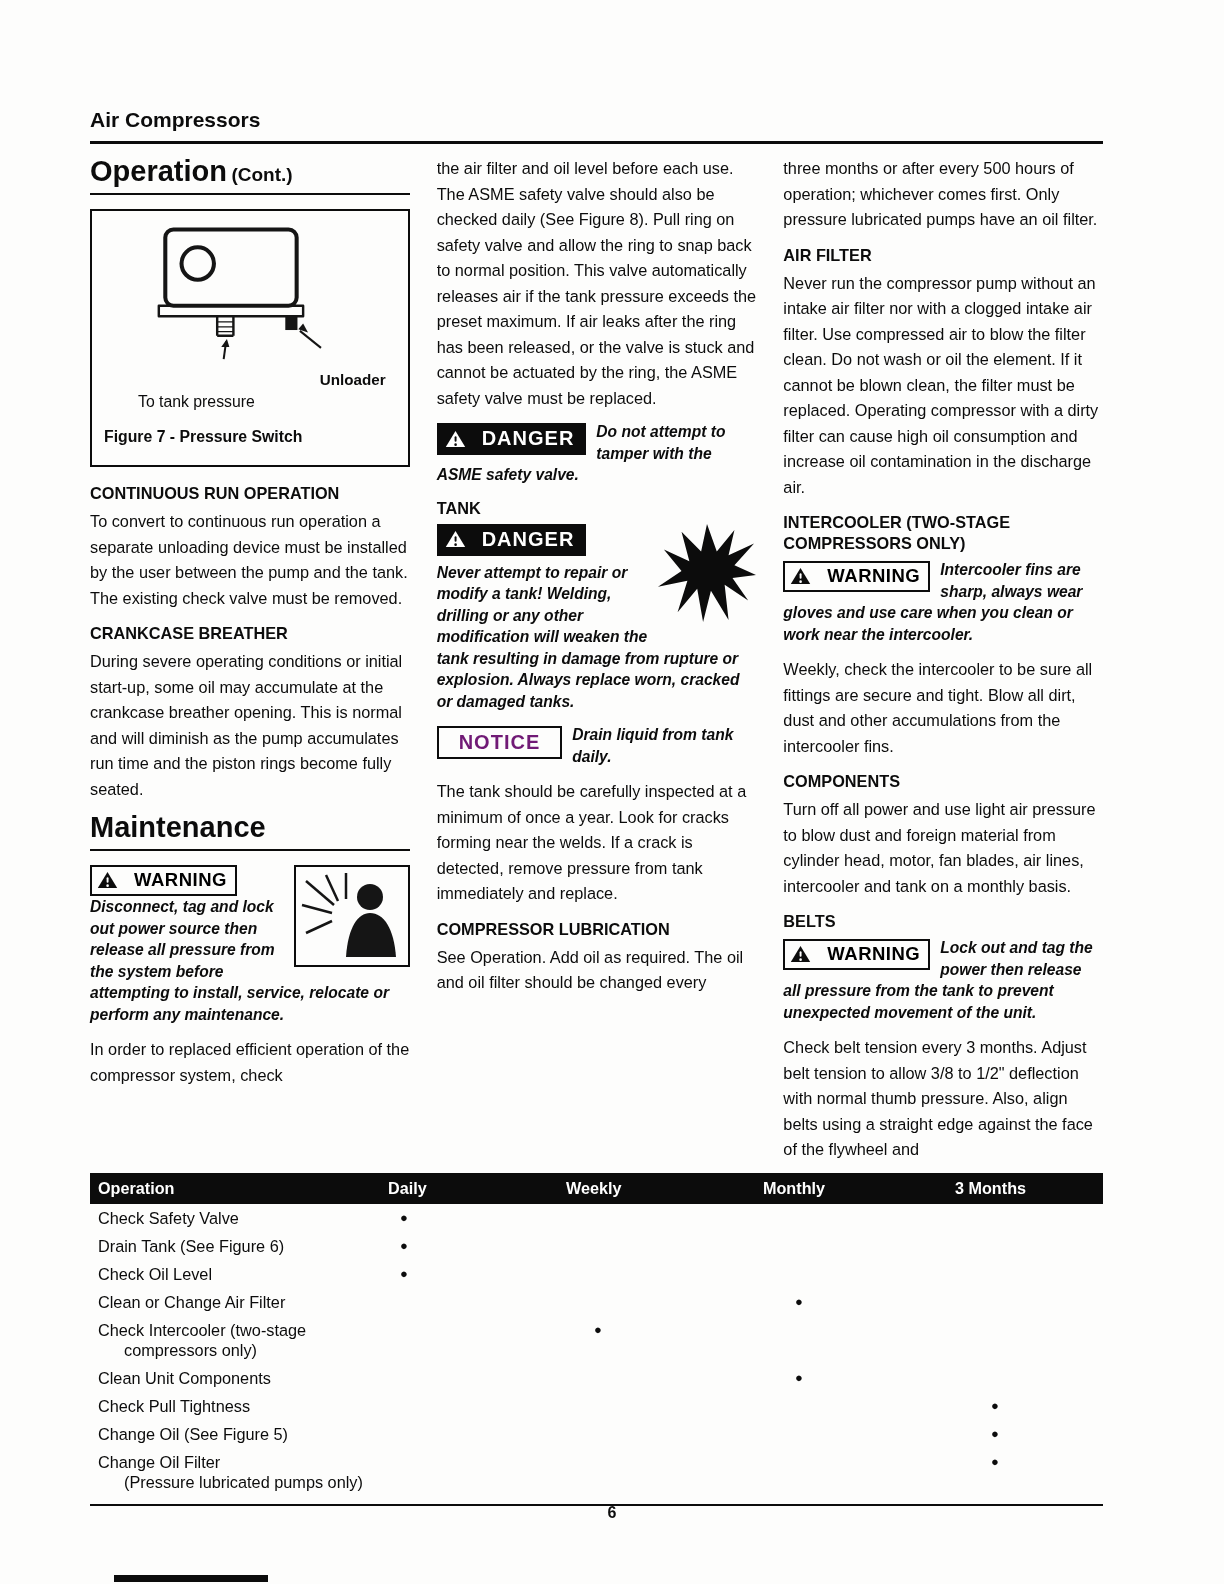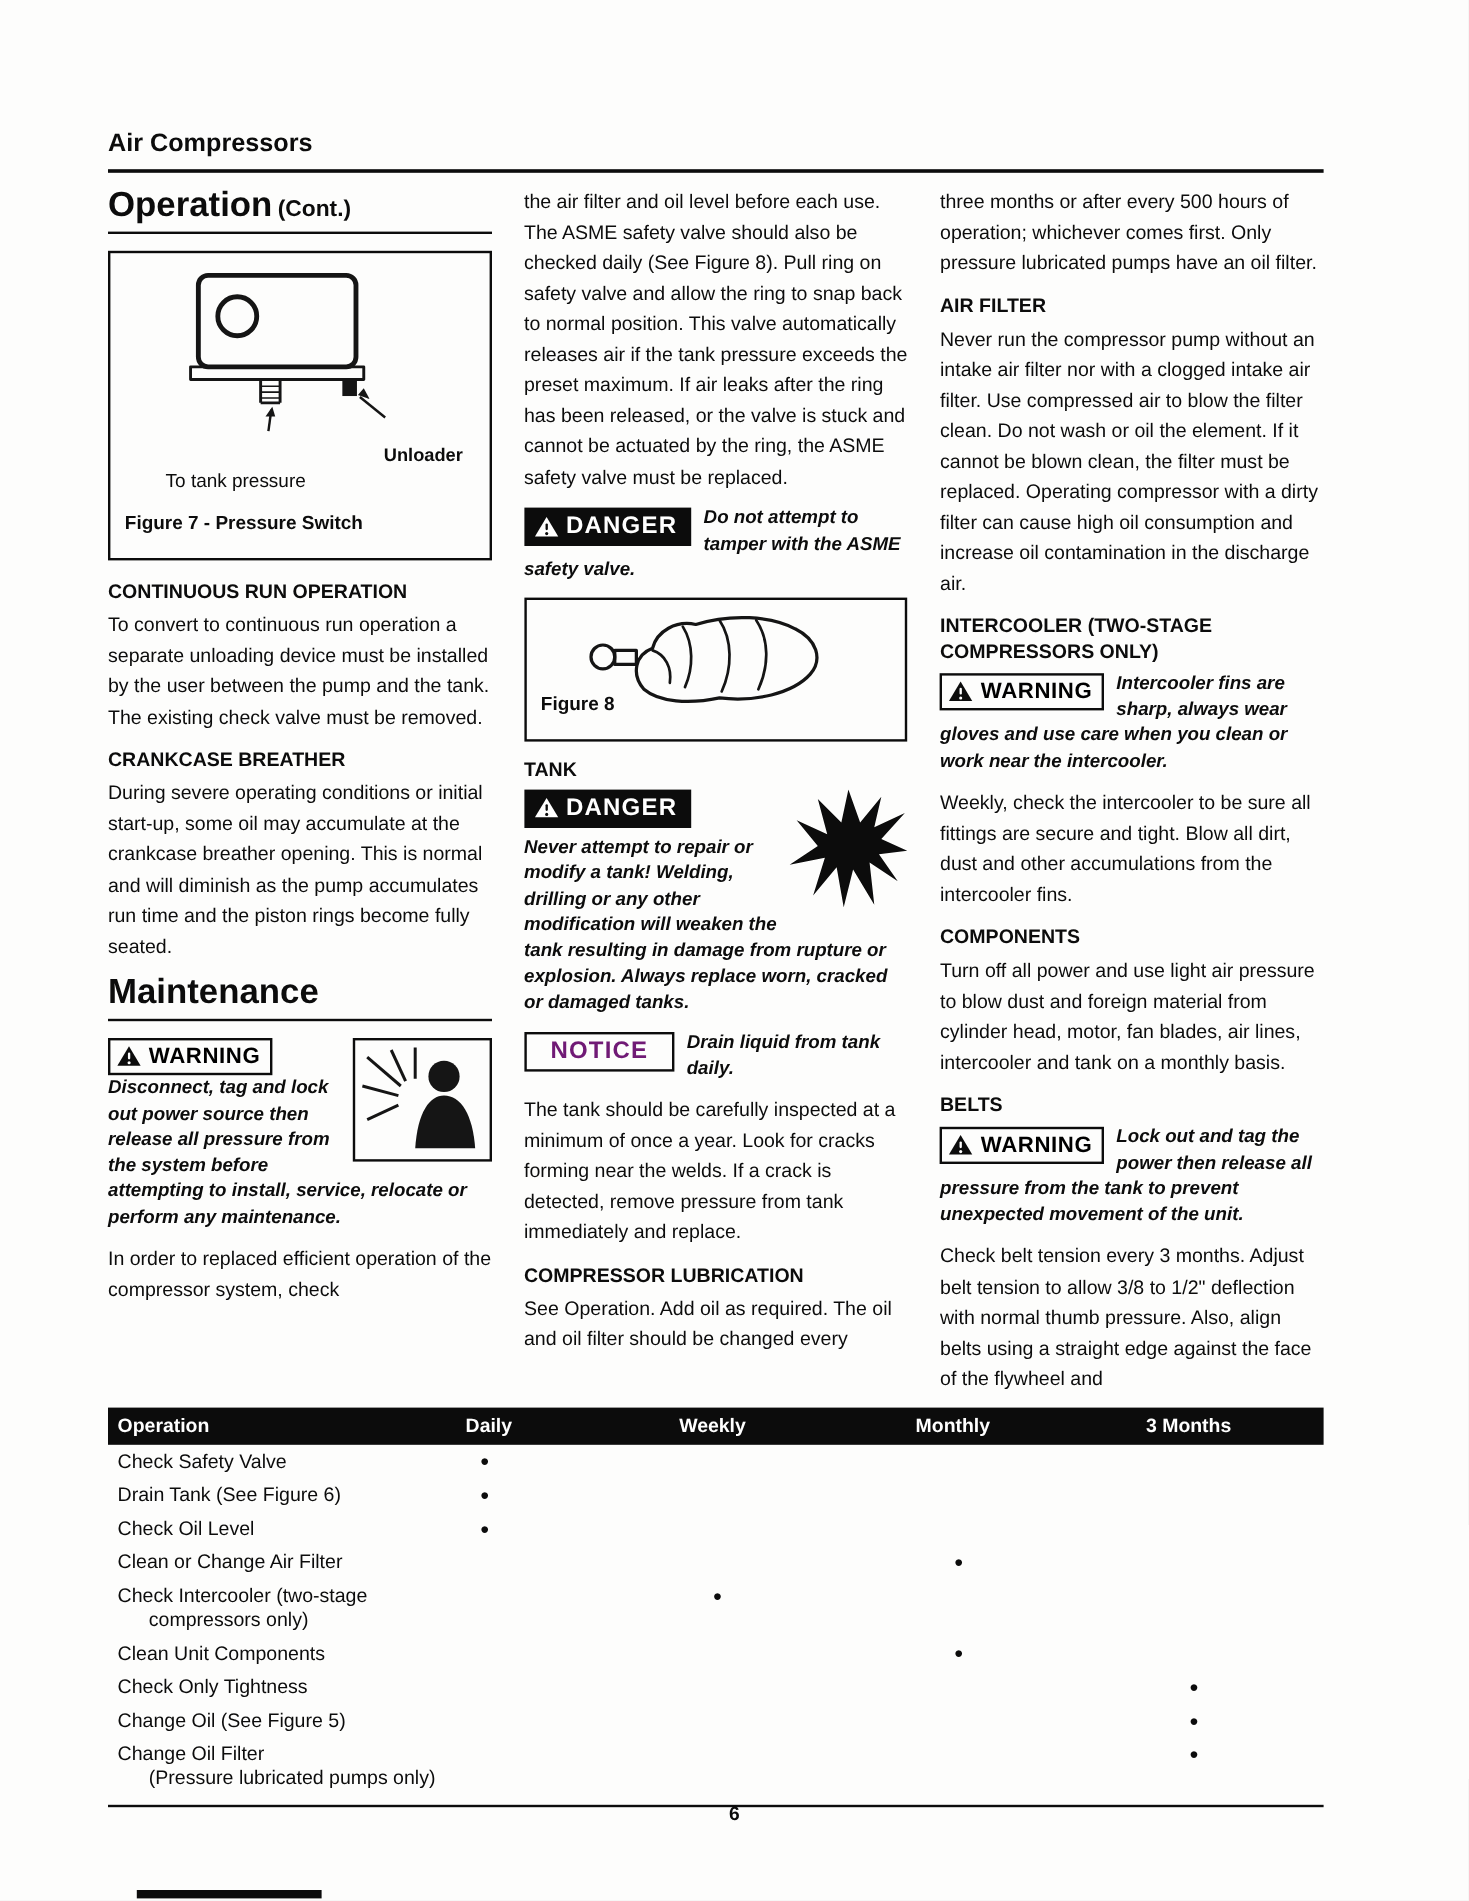--- a/index.html
+++ b/index.html
@@ -17,21 +17,21 @@
   .title-rule{border-top:2.5px solid #0c0c0c;margin:7px 0 14px;}
 
   .figure-box{border:2.5px solid #0c0c0c;position:relative;box-sizing:border-box;}
   #figure7{height:258px;margin-bottom:16px;padding:12px 8px;}
   .fig-caption{position:absolute;left:12px;bottom:19px;font-weight:bold;font-size:15.8px;}
   .fig7-unloader{position:absolute;font-weight:bold;font-size:15.2px;right:22px;top:160px;}
   .fig7-tank{position:absolute;font-size:15.8px;left:46px;top:182px;}
   #figure8{height:120px;margin:12px 0 14px;}
   #figure8 svg{position:absolute;left:40px;top:6px;}
 
-  .badge{display:inline-flex;align-items:center;gap:6px;font-weight:bold;white-space:nowrap;box-sizing:border-box;}
+  .badge{display:inline-flex;align-items:center;gap:16px;font-weight:bold;white-space:nowrap;box-sizing:border-box;}
   .badge-danger{background:#0c0c0c;color:#fff;font-size:20px;padding:4px 12px 5px 8px;letter-spacing:1px;}
   .badge-warning{border:2px solid #0c0c0c;background:#fdfdfc;color:#000000;font-size:18.5px;padding:2px 8px 3px 5px;letter-spacing:.5px;}
   .badge-notice{border:2.5px solid #0c0c0c;background:#fdfdfc;color:#701a75;font-size:20px;padding:3px 20px;letter-spacing:1px;}
   .warn-text{font-size:15.6px;line-height:21.5px;font-weight:bold;font-style:italic;margin:0;}
   .float-badge-left{float:left;margin:2px 10px 4px 0;}
   .float-right-art{float:right;margin:0 0 4px 8px;}
   .blk{margin:0 0 12px;}
   .clearfix::after{content:"";display:block;clear:both;}
   .spray-box{border:2px solid #0c0c0c;padding:4px;background:#fdfdfc;display:inline-block;}
 
@@ -130,34 +130,20 @@
           <svg viewBox="0 0 26 22" width="21" height="18">
             <path d="M13 1 L25 21 H1 Z" fill="#fff"></path>
             <rect x="11.9" y="7.5" width="2.4" height="7" rx="1.2" fill="#0c0c0c"></rect>
             <circle cx="13.1" cy="18" r="1.6" fill="#0c0c0c"></circle>
           </svg>
           <span>DANGER</span>
         </span>
         <p class="warn-text">Do not attempt to tamper with the ASME safety valve.</p>
       </div>
 
-      <div class="figure-box" id="figure8">
-        <svg viewBox="0 0 280 100" width="252" height="90">
-          <g fill="none" stroke="#151515" stroke-width="3" stroke-linecap="round" stroke-linejoin="round">
-            <circle cx="26" cy="46" r="11"></circle>
-            <rect x="37" y="40" width="20" height="13"></rect>
-            <path d="M64 76 C52 62 56 44 72 38 C76 22 94 12 112 16 C144 6 182 8 204 20 C224 30 230 48 218 62 C202 80 166 88 134 84 C106 90 78 88 64 76 Z"></path>
-            <path d="M100 18 C110 34 110 56 102 74" stroke-width="2.5"></path>
-            <path d="M134 12 C146 30 146 56 136 78" stroke-width="2.5"></path>
-            <path d="M168 12 C180 30 180 54 170 76" stroke-width="2.5"></path>
-            <path d="M72 40 C84 44 90 56 88 70" stroke-width="2.5"></path>
-          </g>
-        </svg>
-        <span class="fig-caption">Figure 8</span>
-      </div>
 
       <div class="h-sub">TANK</div>
 
       <div class="blk clearfix">
         <span class="float-right-art">
           <svg viewBox="0 0 100 100" width="98" height="98">
             <polygon fill="#0c0c0c" points="50,0 60,28 78,6 72,32 98,20 78,42 100,52 76,55 92,78 68,62 72,98 54,68 46,100 40,66 20,90 30,58 0,64 24,48 6,26 32,38 24,8 44,28"></polygon>
           </svg>
         </span>
         <div>
@@ -300,21 +286,21 @@
           <div class="op2"></div>
         </div>
       <div class="dot d1"></div>
       <div class="dot d2"></div>
       <div class="dot d3">●</div>
       <div class="dot d4"></div>
     </div>
 
     <div class="sched-row">
       <div>
-          <div>Check Only Tightness</div>
+          <div>Check Pull Tightness</div>
           <div class="op2"></div>
         </div>
       <div class="dot d1"></div>
       <div class="dot d2"></div>
       <div class="dot d3"></div>
       <div class="dot d4">●</div>
     </div>
 
     <div class="sched-row">
       <div>

